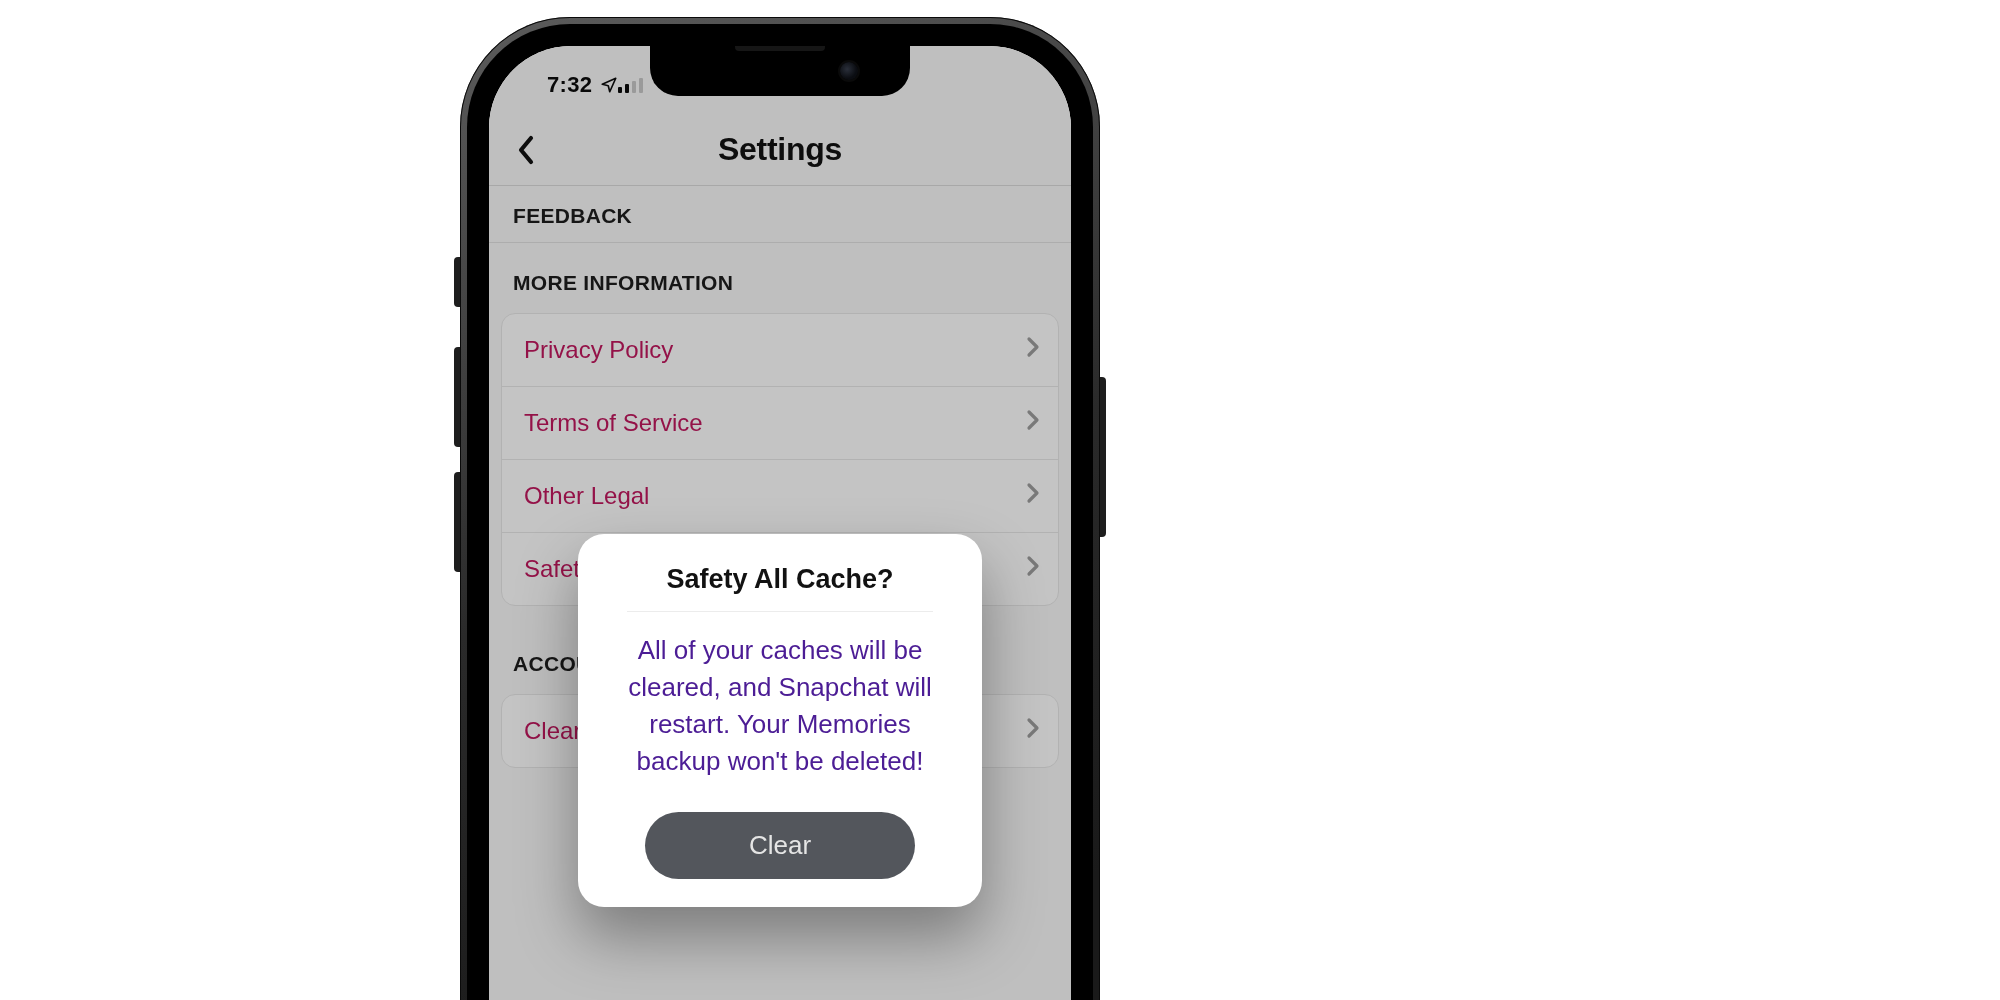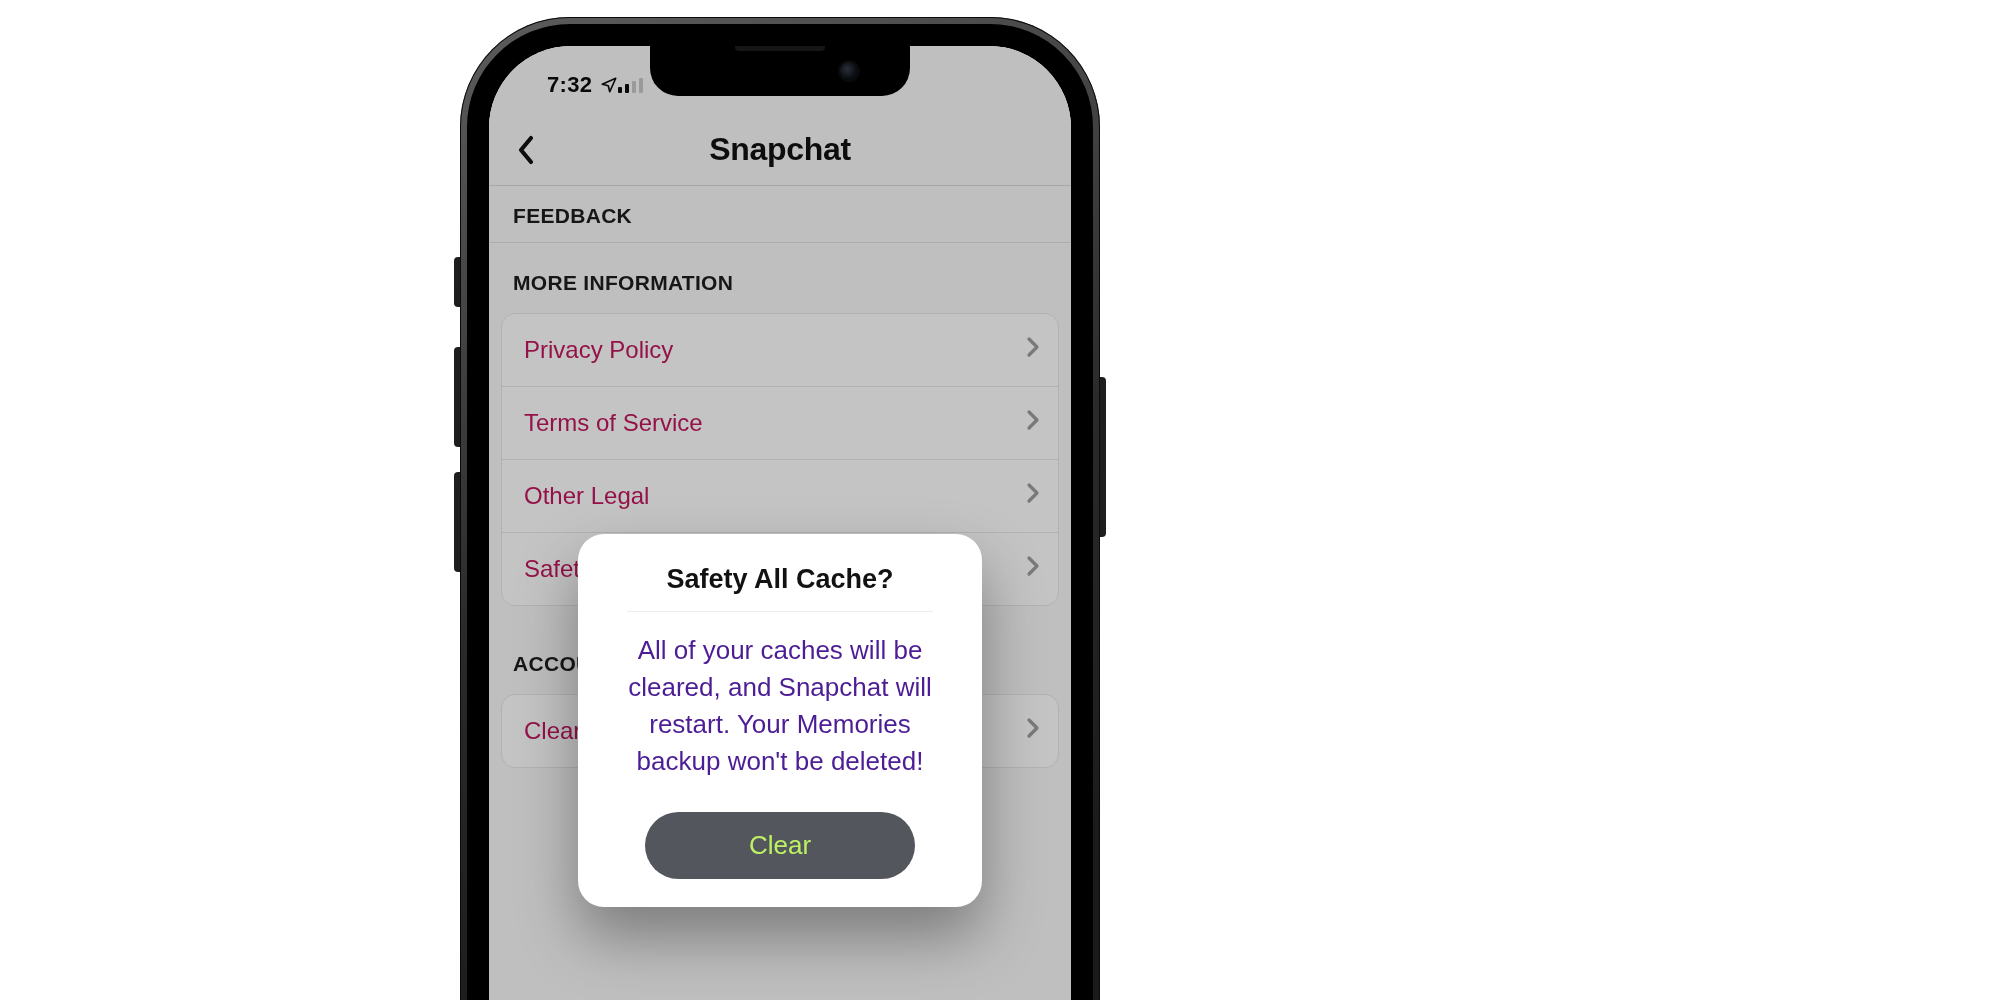--- a/index.html
+++ b/index.html
@@ -233,21 +233,21 @@
     color: #4c1d95;
     padding: 0 4px;
     margin-bottom: 32px;
   }
   .modal .m-btn {
     display: block;
     width: 270px;
     margin: 0 auto;
     padding: 18px 0;
     background: #53565c;
-    color: #bef264;
+    color: #e5e5e5;
     font-size: 26px;
     font-weight: 500;
     border: none;
     border-radius: 999px;
     cursor: pointer;
   }
 
 </style>
 </head>
 <body>
@@ -262,21 +262,21 @@
     <div class="screen">
 
       <div class="app">
 
         <div class="navbar">
           <div class="back">
             <svg width="20" height="30" viewBox="0 0 20 30">
               <polyline points="14,3 4,15 14,27" fill="none" stroke="#111" stroke-width="4.2" stroke-linecap="round" stroke-linejoin="round"></polyline>
             </svg>
           </div>
-          <div class="title">Snapchat</div>
+          <div class="title">Settings</div>
         </div>
 
         <div class="section-header feedback">FEEDBACK</div>
         <div class="thin-divider"></div>
 
         <div class="section-header">MORE INFORMATION</div>
 
         <div class="card">
           <div class="row">
             <span>Privacy Policy</span>

